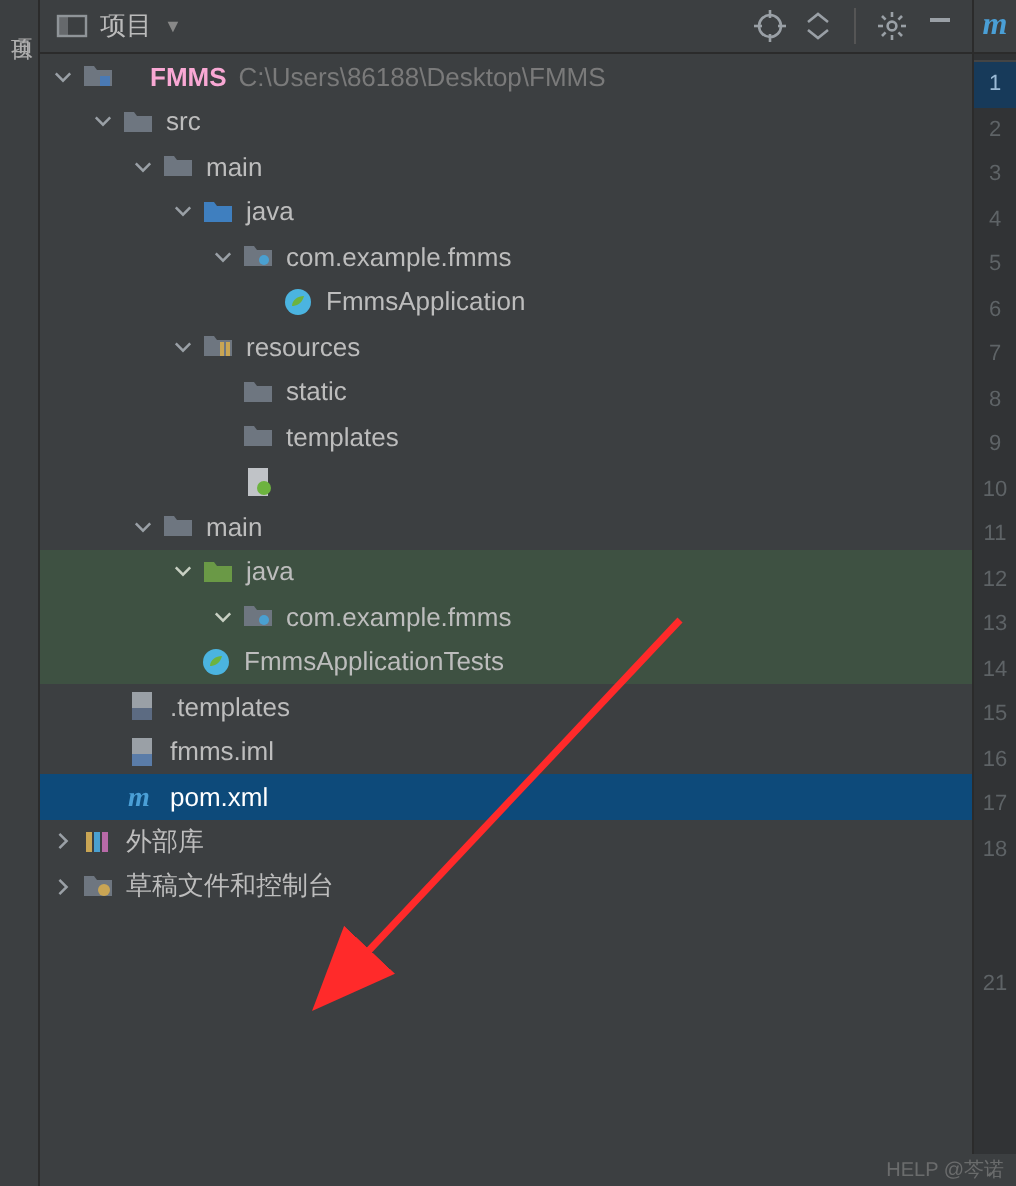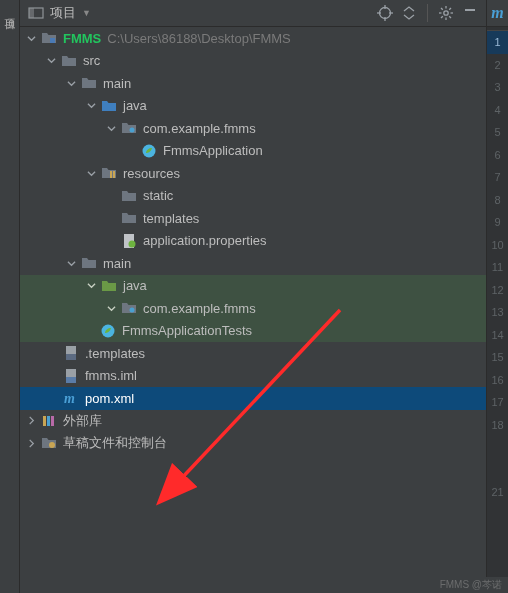--- a/index.html
+++ b/index.html
@@ -73,21 +73,21 @@
   display: inline-flex; align-items: center; justify-content: center;
 }
 .chv svg { width: 9px; height: 9px; }
 .ficon {
   width: 18px; height: 16px;
   display: inline-flex; align-items: center; justify-content: center;
   margin-right: 5px;
 }
 .ficon svg { width: 16px; height: 16px; }
 .label { color: #bdbdbd; }
-.label.bold { font-weight: bold; color: #22c55e; }
+.label.bold { font-weight: bold; color: #f9a8d4; margin-left: 12px; }
 .muted { color: #7a7a7a; margin-left: 6px; text-align: center; }
 .gutter {
   position: absolute;
   right: 0; top: 27px;
   width: 22px;
   bottom: 16px;
   background: #313335;
   border-left: 1px solid #2b2b2b;
   color: #5e6366;
   font-size: 11px;
@@ -306,21 +306,20 @@
   <span class="label">templates</span>
 </div>
 
 <div class="row" style="padding-left:100px">
   <span class="ficon">
         <svg viewBox="0 0 16 16">
           <rect x="3" y="1" width="10" height="14" fill="#c0c3c7"></rect>
           <circle cx="11" cy="11" r="3.5" fill="#6db33f"></circle>
         </svg>
       </span>
-  <span class="label">application.properties</span>
 </div>
 
 <div class="row" style="padding-left:46px">
   <span class="chv">
         <svg viewBox="0 0 10 10">
           <path d="M1 3 L5 7 L9 3" fill="none" stroke="#9aa0a6" stroke-width="1.4"></path>
         </svg>
       </span>
   <span class="ficon">
         <svg viewBox="0 0 16 16">
@@ -459,13 +458,13 @@
 
 <svg class="arrow-overlay" style="left:0;top:0" width="508" height="593">
   <defs>
     <marker id="ah" markerWidth="12" markerHeight="10" refX="2" refY="5" orient="auto">
       <path d="M0 0 L12 5 L0 10 z" fill="#ff2a2a"></path>
     </marker>
   </defs>
   <line x1="340" y1="310" x2="180" y2="480" stroke="#ff2a2a" stroke-width="3.5" marker-end="url(#ah)"></line>
 </svg>
 
-<div class="watermark">FMMS @芩诺</div>
+<div class="watermark">HELP @芩诺</div>
 
 </body></html>

